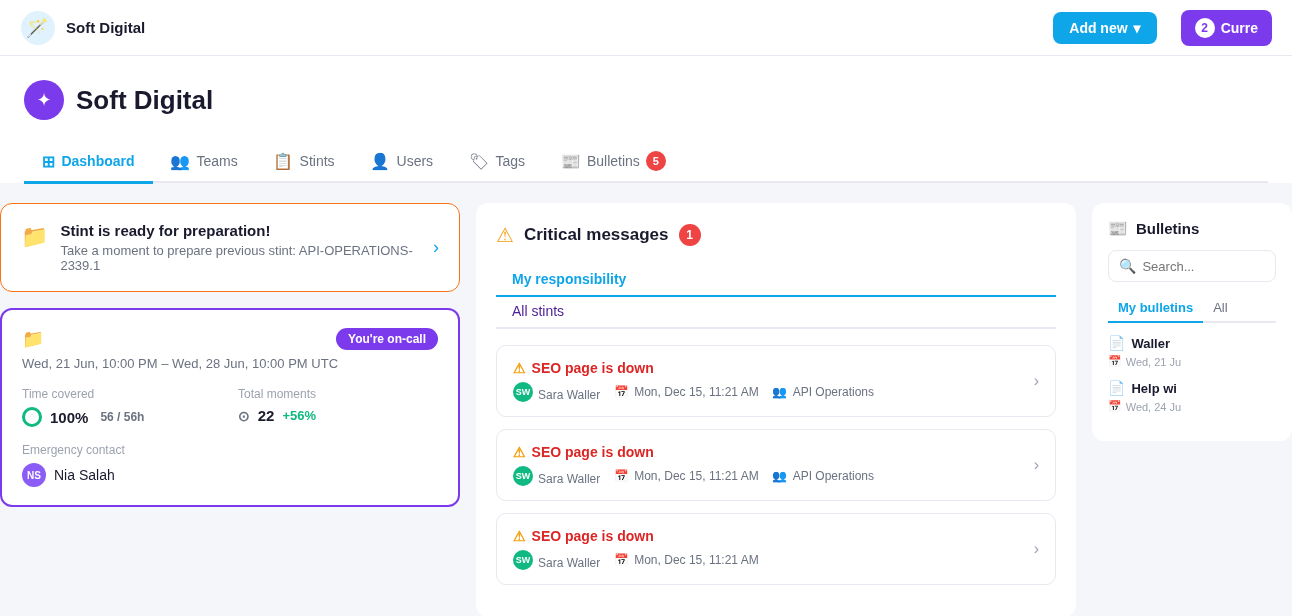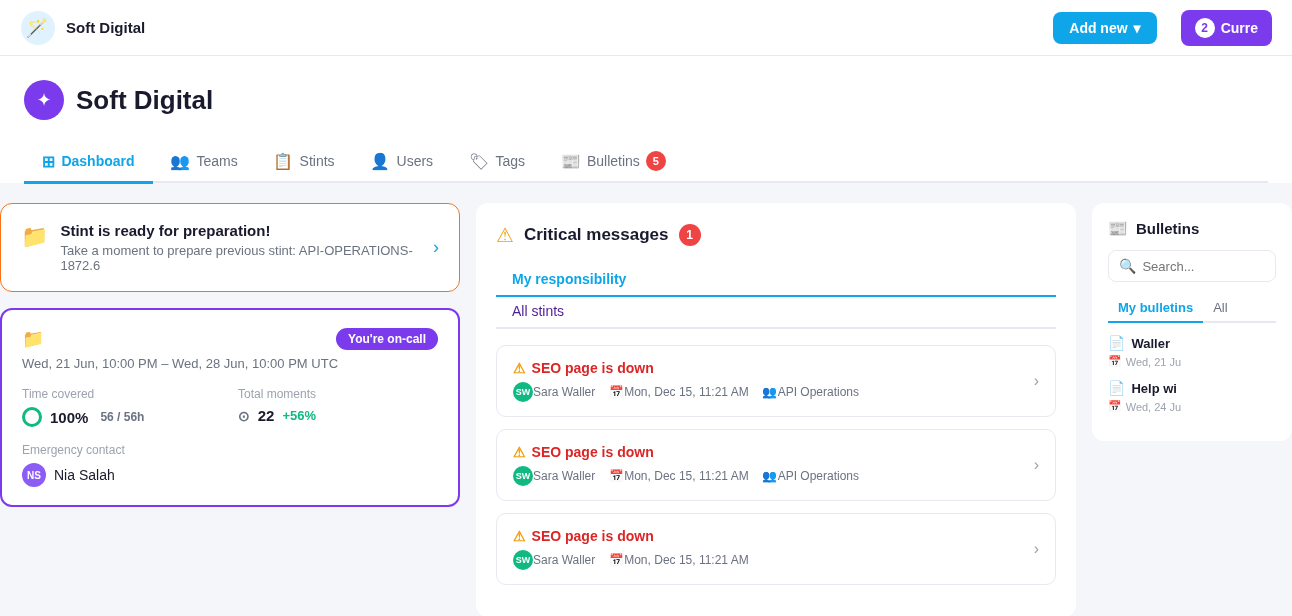--- a/index.html
+++ b/index.html
@@ -150,21 +150,21 @@
     
     .message-item {
       border: 1px solid #e8e8f0; border-radius: 10px; padding: 14px 16px;
       margin-bottom: 12px; display: flex; align-items: center; justify-content: space-between;
       cursor: pointer;
     }
     .message-left { display: flex; flex-direction: column; gap: 6px; }
     .message-title { display: flex; align-items: center; gap: 6px; font-size: 14px; font-weight: 600; color: #dc2626; }
     .msg-warn-icon { color: #f59e0b; font-size: 14px; }
     .message-meta { display: flex; align-items: center; gap: 14px; font-size: 12px; color: #6b7280; }
-    .meta-item { display: flex; align-items: center; }
+    .meta-item { display: flex; align-items: flex-end; gap: 5px; }
     .meta-icon { font-size: 12px; }
     .user-avatar-sm {
       width: 20px; height: 20px; border-radius: 50%; background: #10b981;
       display: flex; align-items: center; justify-content: center; color: #fff; font-size: 9px; font-weight: 700;
     }
     .message-arrow { color: #9ca3af; font-size: 16px; }
 
     
     .right-col { width: 200px; flex-shrink: 0; }
     .bulletins-card { background: #fff; border-radius: 12px; padding: 16px; }
@@ -253,21 +253,21 @@
 
 <div class="main-content">
 
   <div class="left-col">
 
     <div class="prep-card">
       <div class="prep-card-content">
         <span class="prep-icon">📁</span>
         <div>
           <div class="prep-title">Stint is ready for preparation!</div>
-          <div class="prep-subtitle">Take a moment to prepare previous stint: API-OPERATIONS-1872.6</div>
+          <div class="prep-subtitle">Take a moment to prepare previous stint: API-OPERATIONS-2339.1</div>
         </div>
       </div>
       <span class="prep-arrow">›</span>
     </div>
 
     <div class="stint-card">
       <div class="stint-header">
         <div class="stint-title">
           <span class="stint-icon">📁</span>
         </div>

